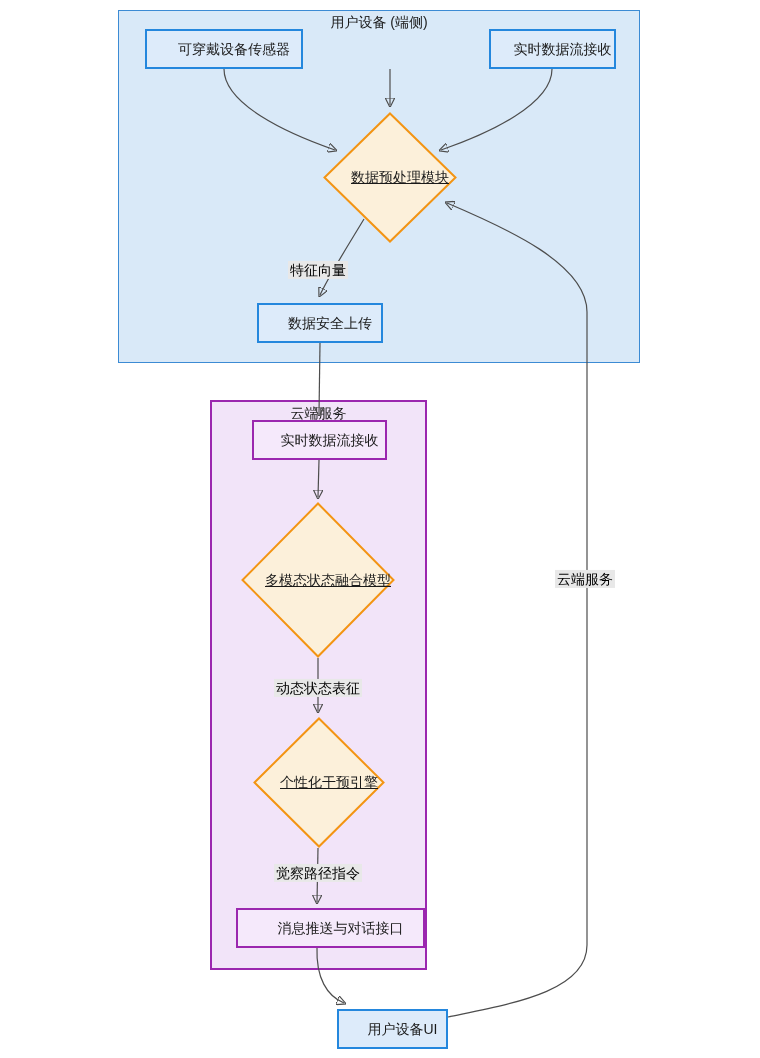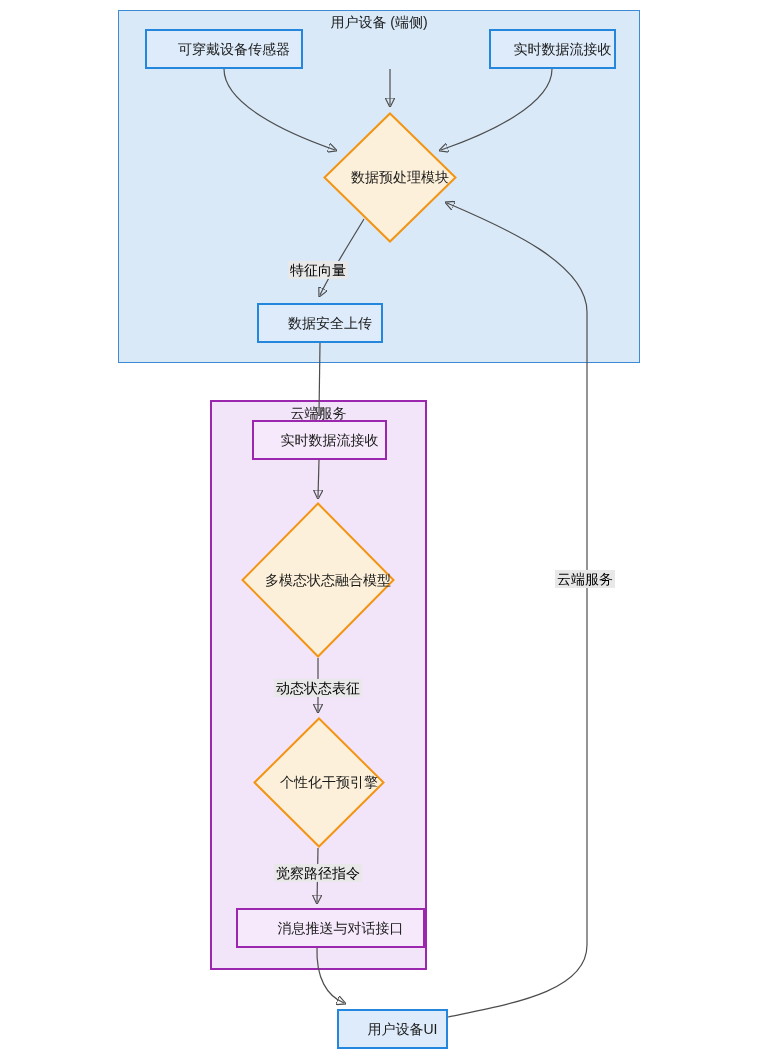--- a/index.html
+++ b/index.html
@@ -16,21 +16,21 @@
     font-size:14px;color:#1a1a1a;white-space:nowrap;
   }
   
   #edges{position:absolute;left:0;top:0;z-index:1;}
   #edges path{fill:none;stroke:#4d4d4d;stroke-width:1.2px;}
   
   .node{position:absolute;box-sizing:border-box;z-index:2;display:flex;align-items:center;justify-content:center;padding-left:20px;}
   .node.rect.bluebox{background:#ddebfa;border:2px solid #2487dd;}
   .node.rect.purplebox{background:#f5e9fb;border:2px solid #9b27af;}
   .node .nlabel{font-size:14px;line-height:1.2;text-align:center;white-space:nowrap;z-index:1;}
-  .node.diamond{background:transparent;border:none;}
+  .node.diamond{background:transparent;border:none;text-decoration:underline;}
   .node.diamond .dshape{position:absolute;left:0;top:0;width:100%;height:100%;}
   .node.diamond polygon{fill:#fcf0da;stroke:#f39413;stroke-width:2px;vector-effect:non-scaling-stroke;}
   
   .edge-label{
     position:absolute;z-index:3;transform:translate(-50%,-50%);
     background:#e8e8e8;color:#000000;font-size:14px;line-height:1.15;
     padding:1px 2px;white-space:nowrap;
   }
 </style>
 </head>

